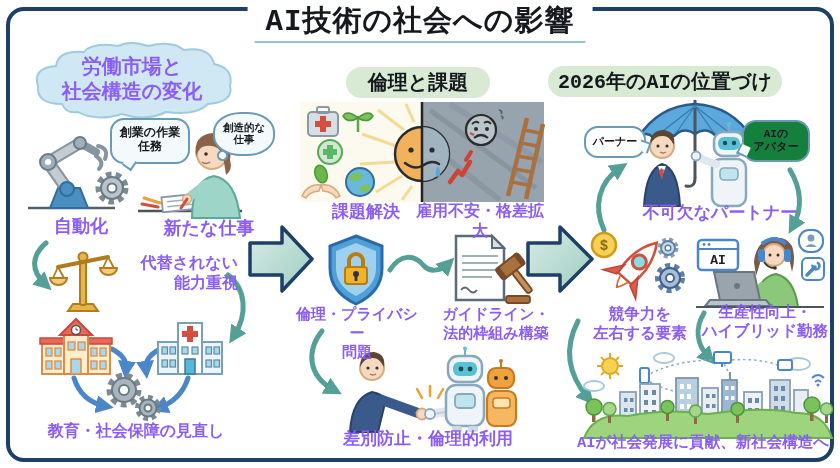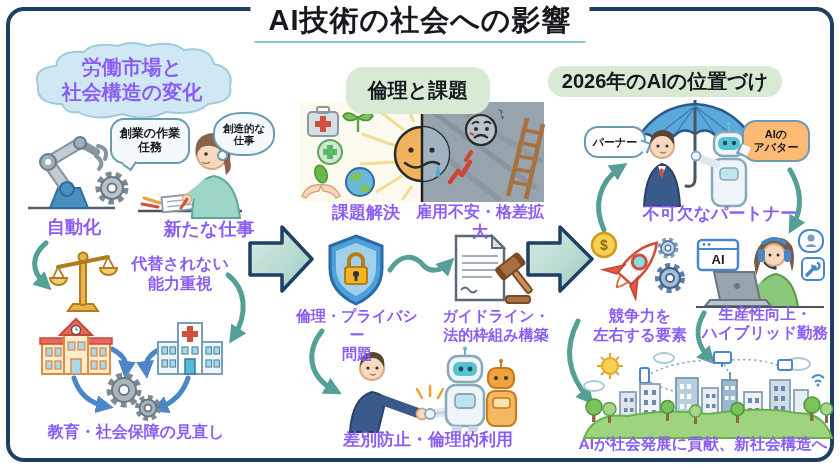--- a/index.html
+++ b/index.html
@@ -1,17 +1,17 @@
 <!DOCTYPE html>
 <html><head>
 <meta charset="utf-8">
 <style>
   html,body{margin:0;padding:0;background:#e8e8e8;}
   #stage{position:relative;width:840px;height:468px;background:#ffffff;overflow:hidden;
-         font-family:Liberation Sans, sans-serif;color:#15181c;}
+         font-family:Liberation Mono, monospace;color:#15181c;}
   .border-frame{position:absolute;left:6px;top:7px;right:6px;bottom:6px;
                 border:4px solid #1e3f66;border-radius:18px;z-index:1;}
   .lbl{position:absolute;font-weight:800;color:#8b5cf6;text-align:center;line-height:1.25;z-index:4;}
   .title-box{position:absolute;left:50%;top:1px;transform:translateX(-50%);background:#fff;
              padding:0 18px;font-size:29px;font-weight:800;letter-spacing:1px;z-index:6;white-space:nowrap;}
   .title-underline{position:absolute;left:50%;top:38px;transform:translateX(-50%);width:332px;height:5px;
              background:#8cc3d6;border-radius:3px;z-index:6;}
   .pill{position:absolute;background:#d8e9d4;border-radius:17px;display:flex;align-items:center;
         justify-content:center;font-weight:800;z-index:4;}
   .bubble{position:absolute;background:#f4fafc;border:2px solid #6b9ab5;border-radius:14px;
@@ -87,37 +87,37 @@
     <path d="M70,58 L52,72" stroke="#9dd6c8" stroke-width="9" stroke-linecap="round"></path>
     <circle cx="51" cy="73" r="4.5" fill="#f6d9bf" stroke="#d8a97e" stroke-width="1.5"></circle>
     <line x1="51" y1="73" x2="45" y2="82" stroke="#d04f3f" stroke-width="3" stroke-linecap="round"></line>
   </svg>
 
   <div class="bubble thought" style="left:213px;top:112px;width:58px;height:40px;font-size:10.5px;">
     <div>創造的な</div>
     <div>仕事</div>
   </div>
 
-  <div class="lbl" style="left:29px;top:216px;width:90px;font-size:18px;">自動化</div>
+  <div class="lbl" style="left:36px;top:216px;width:90px;font-size:18px;">自動化</div>
   <div class="lbl" style="left:158px;top:218px;width:102px;font-size:18px;">新たな仕事</div>
 
   <svg class="illus" style="left:50px;top:243px;" width="66" height="70" viewBox="0 0 66 70">
     <path d="M18,68 h30 l-5,-7 h-20 z" fill="#e8b54a" stroke="#b07c1e" stroke-width="2"></path>
     <rect x="30" y="18" width="6" height="44" rx="2" fill="#e8b54a" stroke="#b07c1e" stroke-width="2"></rect>
     <circle cx="33" cy="14" r="4.5" fill="#e8b54a" stroke="#b07c1e" stroke-width="2"></circle>
     <line x1="8" y1="24" x2="58" y2="14" stroke="#b07c1e" stroke-width="4" stroke-linecap="round"></line>
     <line x1="8" y1="24" x2="3" y2="35" stroke="#b07c1e" stroke-width="1.8"></line>
     <line x1="8" y1="24" x2="14" y2="35" stroke="#b07c1e" stroke-width="1.8"></line>
     <path d="M0,35 a8.5,7 0 0 0 17,0 z" fill="#f3cc7a" stroke="#b07c1e" stroke-width="2"></path>
     <line x1="58" y1="14" x2="53" y2="25" stroke="#b07c1e" stroke-width="1.8"></line>
     <line x1="58" y1="14" x2="64" y2="25" stroke="#b07c1e" stroke-width="1.8"></line>
     <path d="M50,25 a8.5,7 0 0 0 17,0 z" fill="#f3cc7a" stroke="#b07c1e" stroke-width="2"></path>
   </svg>
 
-  <div class="lbl" style="left:122px;top:254px;width:116px;font-size:16px;">
+  <div class="lbl" style="left:122px;top:254px;width:116px;font-size:16px;text-align:right;">
     <div>代替されない</div>
     <div>能力重視</div>
   </div>
 
   <svg class="illus" style="left:40px;top:316px;" width="72" height="60" viewBox="0 0 72 60">
     <rect x="2" y="27" width="22" height="31" fill="#fdeecb" stroke="#e08a4a" stroke-width="2"></rect>
     <rect x="48" y="27" width="22" height="31" fill="#fdeecb" stroke="#e08a4a" stroke-width="2"></rect>
     <rect x="0" y="22" width="26" height="6" fill="#e8695a" stroke="#c84a3c" stroke-width="1.5"></rect>
     <rect x="46" y="22" width="26" height="6" fill="#e8695a" stroke="#c84a3c" stroke-width="1.5"></rect>
     <rect x="24" y="18" width="24" height="40" fill="#fdeecb" stroke="#e08a4a" stroke-width="2"></rect>
@@ -161,21 +161,21 @@
     <circle cx="28" cy="24" r="14" fill="none" stroke="#7c8a94" stroke-width="7" stroke-dasharray="5.5 4.2"></circle>
     <circle cx="28" cy="24" r="12" fill="#aab4bc" stroke="#6b7b86" stroke-width="2"></circle>
     <circle cx="28" cy="24" r="5" fill="#ffffff" stroke="#6b7b86" stroke-width="2"></circle>
     <circle cx="52" cy="42" r="10" fill="none" stroke="#7c8a94" stroke-width="6" stroke-dasharray="4.4 3.4"></circle>
     <circle cx="52" cy="42" r="8.5" fill="#aab4bc" stroke="#6b7b86" stroke-width="2"></circle>
     <circle cx="52" cy="42" r="3.5" fill="#ffffff" stroke="#6b7b86" stroke-width="2"></circle>
   </svg>
 
   <div class="lbl" style="left:30px;top:422px;width:212px;font-size:16px;">教育・社会保障の見直し</div>
 
-  <div class="pill" style="left:346px;top:67px;width:144px;height:47px;font-size:20px;">倫理と課題</div>
+  <div class="pill" style="left:346px;top:67px;width:144px;height:31px;font-size:20px;">倫理と課題</div>
 
   <svg class="illus" style="left:300px;top:102px;" width="244" height="100" viewBox="0 0 244 100">
     <rect x="0" y="0" width="122" height="100" fill="#fcf9ee"></rect>
     <rect x="122" y="0" width="122" height="100" fill="#97a3ad"></rect>
     <line x1="130" y1="8" x2="236" y2="86" stroke="#7a8893" stroke-width="5" opacity="0.5"></line>
     <line x1="150" y1="2" x2="242" y2="60" stroke="#8794a0" stroke-width="6" opacity="0.5"></line>
     <line x1="126" y1="40" x2="200" y2="98" stroke="#7a8893" stroke-width="6" opacity="0.4"></line>
     <g stroke="#f2d98c" stroke-width="3" opacity="0.9">
       <line x1="104" y1="28" x2="78" y2="8"></line>
         <line x1="96" y1="44" x2="62" y2="32"></line>
@@ -327,21 +327,21 @@
     <rect x="86" y="34" width="30" height="24" rx="9" fill="#eef4f8" stroke="#88a8bc" stroke-width="2.5"></rect>
     <rect x="90" y="39" width="22" height="13" rx="6" fill="#58c2d4"></rect>
     <circle cx="97" cy="45" r="2.2" fill="#1e4a56"></circle>
       <circle cx="106" cy="45" r="2.2" fill="#1e4a56"></circle>
     <rect x="84" y="61" width="34" height="47" rx="9" fill="#eef4f8" stroke="#88a8bc" stroke-width="2.5"></rect>
     <rect x="92" y="70" width="18" height="12" rx="4" fill="#bfe4ee" stroke="#88a8bc" stroke-width="1.6"></rect>
     <path d="M88,66 Q74,62 70,58" stroke="#dfe8ee" stroke-width="8" stroke-linecap="round" fill="none"></path>
     <circle cx="68" cy="58" r="4.5" fill="#eef4f8" stroke="#88a8bc" stroke-width="1.8"></circle>
   </svg>
 
-  <div class="bubble tail-l" style="left:742px;top:120px;width:64px;height:38px;font-size:11px;background:#fdba74;">
+  <div class="bubble tail-l" style="left:742px;top:120px;width:64px;height:38px;font-size:11px;background:#15803d;">
     <div>AIの</div>
     <div>アバター</div>
   </div>
 
   <div class="lbl" style="left:640px;top:203px;width:160px;font-size:17px;">不可欠なパートナー</div>
 
   <svg class="illus" style="left:590px;top:230px;" width="94" height="80" viewBox="0 0 94 80">
     <circle cx="14" cy="15" r="12" fill="#f7d154" stroke="#cf9a1c" stroke-width="2.5"></circle>
     <text x="14" y="20" text-anchor="middle" font-size="14" font-weight="bold" fill="#8a6a10">$</text>
     <g transform="rotate(42 44 38)">

